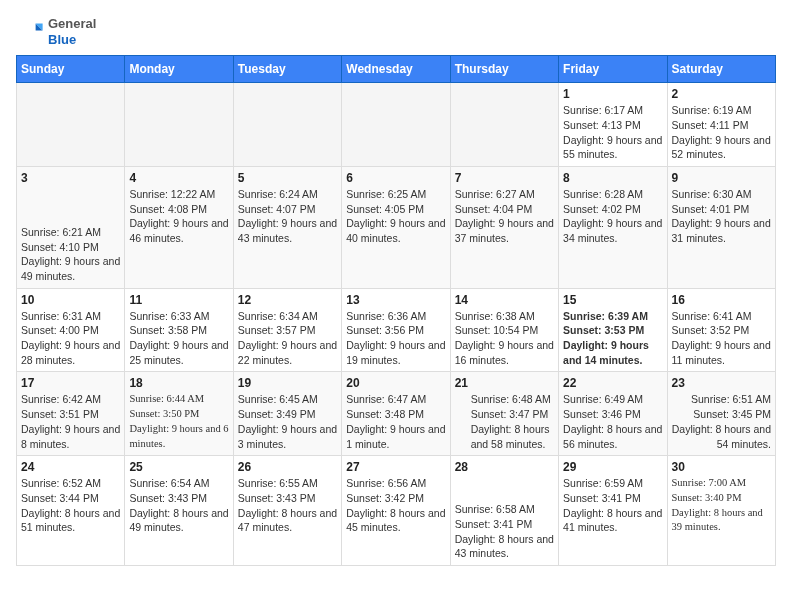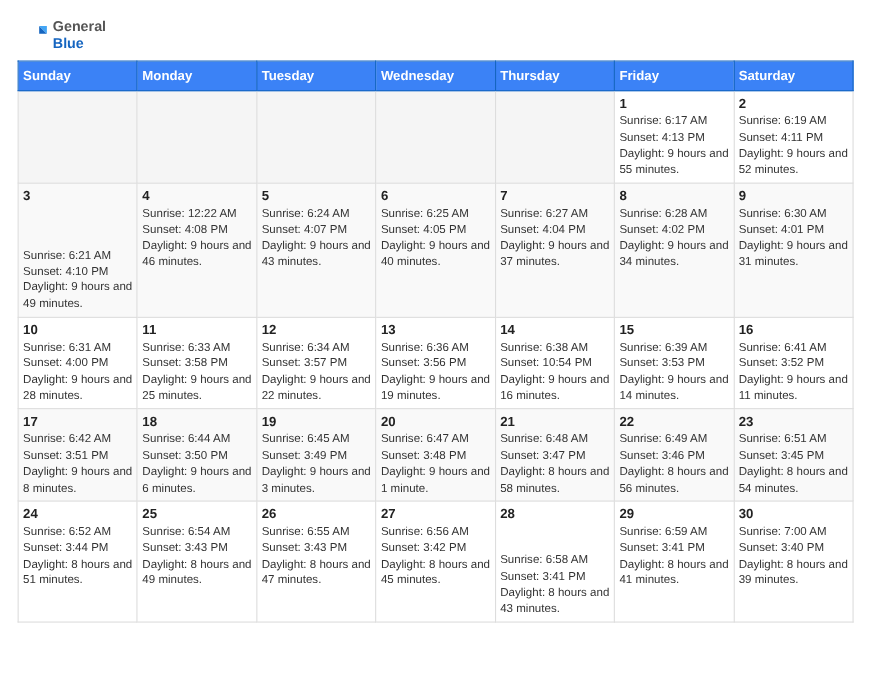--- a/index.html
+++ b/index.html
@@ -208,71 +208,71 @@
 Daylight: 9 hours and 19 minutes.</div>
         </td>
         <td>
           <div class="day-number">14</div>
           <div class="day-info" style="white-space: pre-line;">Sunrise: 6:38 AM
 Sunset: 10:54 PM
 Daylight: 9 hours and 16 minutes.</div>
         </td>
         <td>
           <div class="day-number">15</div>
-          <div class="day-info" style="white-space: pre-line;">Sunrise: 6:39 AM
+          <div class="day-info" style="white-space: pre-line; font-weight: bold;">Sunrise: 6:39 AM
 Sunset: 3:53 PM
 Daylight: 9 hours and 14 minutes.</div>
         </td>
         <td>
           <div class="day-number">16</div>
           <div class="day-info" style="white-space: pre-line;">Sunrise: 6:41 AM
 Sunset: 3:52 PM
 Daylight: 9 hours and 11 minutes.</div>
         </td>
       </tr>
       <tr>
         <td>
           <div class="day-number">17</div>
           <div class="day-info" style="white-space: pre-line;">Sunrise: 6:42 AM
 Sunset: 3:51 PM
 Daylight: 9 hours and 8 minutes.</div>
         </td>
         <td>
           <div class="day-number">18</div>
-          <div class="day-info" style="white-space: pre-line;">Sunrise: 6:44 AM
+          <div class="day-info" style="white-space: pre-line; font-family: Liberation Serif, serif;">Sunrise: 6:44 AM
 Sunset: 3:50 PM
 Daylight: 9 hours and 6 minutes.</div>
         </td>
         <td>
           <div class="day-number">19</div>
           <div class="day-info" style="white-space: pre-line;">Sunrise: 6:45 AM
 Sunset: 3:49 PM
 Daylight: 9 hours and 3 minutes.</div>
         </td>
         <td>
           <div class="day-number">20</div>
           <div class="day-info" style="white-space: pre-line;">Sunrise: 6:47 AM
 Sunset: 3:48 PM
 Daylight: 9 hours and 1 minute.</div>
         </td>
         <td>
           <div class="day-number">21</div>
-          <div class="day-info" style="white-space: pre-line;">Sunrise: 6:48 AM
+          <div class="day-info" style="white-space: pre-line; margin-left: 16px;">Sunrise: 6:48 AM
 Sunset: 3:47 PM
 Daylight: 8 hours and 58 minutes.</div>
         </td>
         <td>
           <div class="day-number">22</div>
           <div class="day-info" style="white-space: pre-line;">Sunrise: 6:49 AM
 Sunset: 3:46 PM
 Daylight: 8 hours and 56 minutes.</div>
         </td>
         <td>
           <div class="day-number">23</div>
-          <div class="day-info" style="white-space: pre-line;">Sunrise: 6:51 AM
+          <div class="day-info" style="white-space: pre-line; text-align: right;">Sunrise: 6:51 AM
 Sunset: 3:45 PM
 Daylight: 8 hours and 54 minutes.</div>
         </td>
       </tr>
       <tr>
         <td>
           <div class="day-number">24</div>
           <div class="day-info" style="white-space: pre-line;">Sunrise: 6:52 AM
 Sunset: 3:44 PM
 Daylight: 8 hours and 51 minutes.</div>
@@ -302,19 +302,19 @@
 Daylight: 8 hours and 43 minutes.</div>
         </td>
         <td>
           <div class="day-number">29</div>
           <div class="day-info" style="white-space: pre-line;">Sunrise: 6:59 AM
 Sunset: 3:41 PM
 Daylight: 8 hours and 41 minutes.</div>
         </td>
         <td>
           <div class="day-number">30</div>
-          <div class="day-info" style="white-space: pre-line;">Sunrise: 7:00 AM
+          <div class="day-info" style="white-space: pre-line; font-family: Liberation Serif, serif;">Sunrise: 7:00 AM
 Sunset: 3:40 PM
 Daylight: 8 hours and 39 minutes.</div>
         </td>
       </tr>
     </tbody>
 </table>
 
 </body></html>

